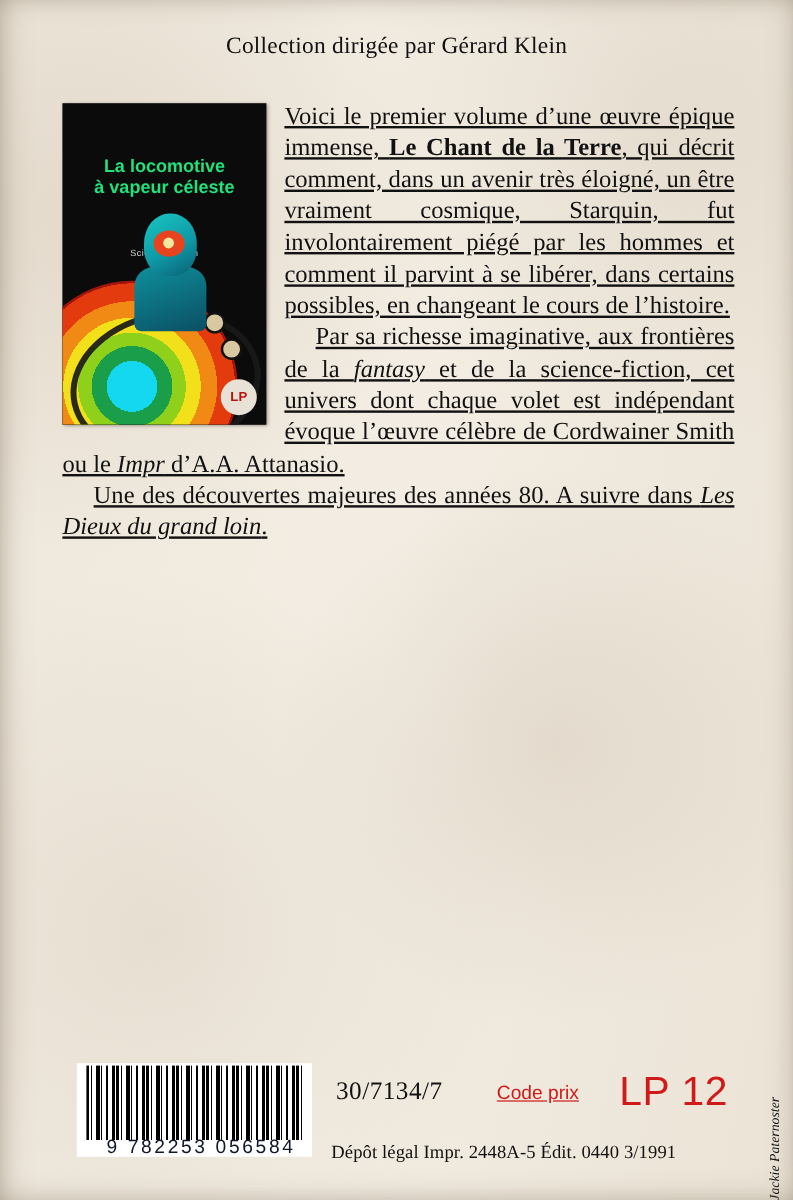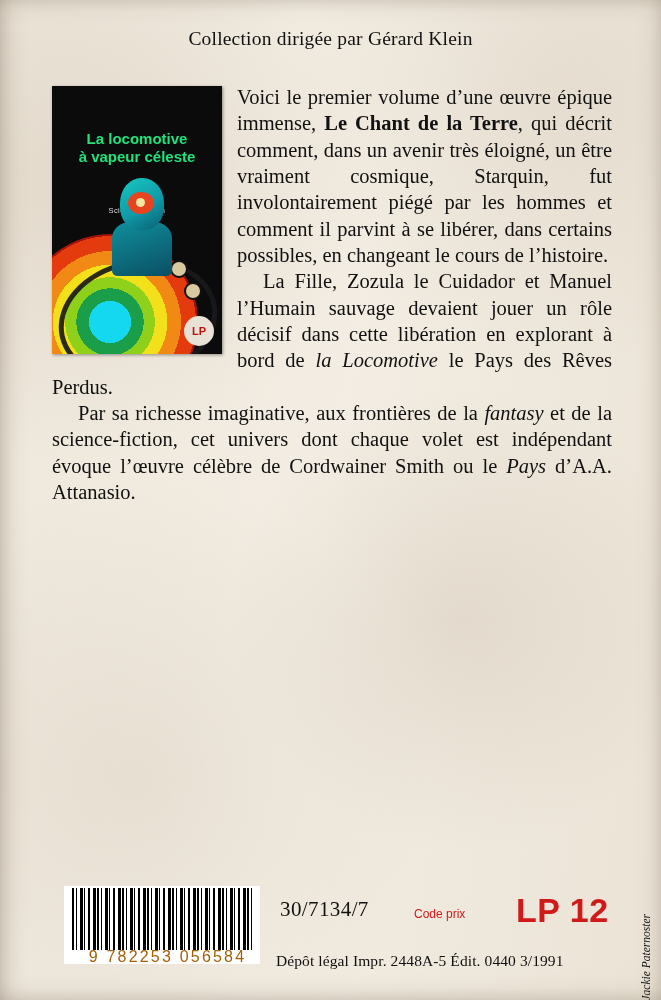--- a/index.html
+++ b/index.html
@@ -219,20 +219,21 @@
     text-align-last: left;
   }
   .blurb .float-spacer {
     float: left;
     width: 185px;
     height: 272px;
   }
   .blurb p {
     margin: 0;
     text-indent: 26px;
+    text-decoration: underline;
   }
   .blurb p.first {
     text-indent: 0;
   }
   .blurb b { font-weight: bold; }
   .blurb i { font-style: italic; }
 
   
   .side-credit {
     position: absolute;
@@ -272,49 +273,50 @@
         #000 21px, #000 24px, #fff 24px, #fff 25px);
   }
   .barcode .digits {
     position: absolute;
     left: 0;
     bottom: -2px;
     width: 207px;
     font-family: "Liberation Sans", sans-serif;
     font-size: 16px;
     letter-spacing: 2.2px;
-    color: #a16207;
+    color: #0f172a;
     text-align: center;
     margin-top: 44px;
   }
 
   .isbn-ref {
     position: absolute;
     left: 280px;
     bottom: 78px;
     font-size: 21px;
     color: #111;
     letter-spacing: 0.4px;
   }
   .price-label {
     position: absolute;
     left: 414px;
     bottom: 79px;
     font-family: "Liberation Sans", sans-serif;
-    font-size: 12px;
+    font-size: 16px;
     color: #d01a1a;
     font-weight: normal;
+    text-decoration: underline;
   }
   .price-code {
     position: absolute;
     left: 516px;
     bottom: 70px;
     font-family: "Liberation Sans", sans-serif;
     font-size: 34px;
-    font-weight: bold;
+    font-weight: normal;
     color: #d01a1a;
     letter-spacing: 0.5px;
   }
   .legal-line {
     position: absolute;
     left: 276px;
     bottom: 30px;
     font-size: 15.5px;
     color: #111;
     letter-spacing: 0.1px;
@@ -346,22 +348,22 @@
         <div class="ct-mask"></div>
         <div class="ct-eye"></div>
       </div>
     </div>
     <div class="ct-lpbadge">LP</div>
   </div>
 
   <div class="blurb">
     <div class="float-spacer"></div>
     <p class="first"><span>Voici le premier volume d’une œuvre épique immense, </span><b>Le Chant de la Terre</b><span>, qui décrit comment, dans un avenir très éloigné, un être vraiment cosmique, Starquin, fut involontairement piégé par les hommes et comment il parvint à se libérer, dans certains possibles, en changeant le cours de l’histoire.</span></p>
-    <p><span>La Fille, Zozula le Cuidador et Manuel l’Humain sauvage devaient jouer un rôle décisif dans cette libération en explorant à bord de </span><i>la Locomotive</i><span> le Pays des Rêves Perdus.</span></p>
-    <p><span>Par sa richesse imaginative, aux frontières de la </span><i>fantasy</i><span> et de la science-fiction, cet univers dont chaque volet est indépendant évoque l’œuvre célèbre de Cordwainer Smith ou le </span><i>Pays</i><span> d’A.A. Attanasio.</span></p>
+    <p><span>Par sa richesse imaginative, aux frontières de la </span><i>fantasy</i><span> et de la science-fiction, cet univers dont chaque volet est indépendant évoque l’œuvre célèbre de Cordwainer Smith ou le </span><i>Impr</i><span> d’A.A. Attanasio.</span></p>
+    <p><span>Une des découvertes majeures des années 80. A suivre dans </span><i>Les Dieux du grand loin</i><span>.</span></p>
   </div>
 
   <div class="side-credit">Dessin de Jackie Paternoster</div>
 
   <div class="barcode">
     <div class="bars"></div>
     <div class="digits">9 782253 056584</div>
   </div>
 
   <div class="isbn-ref">30/7134/7</div>

